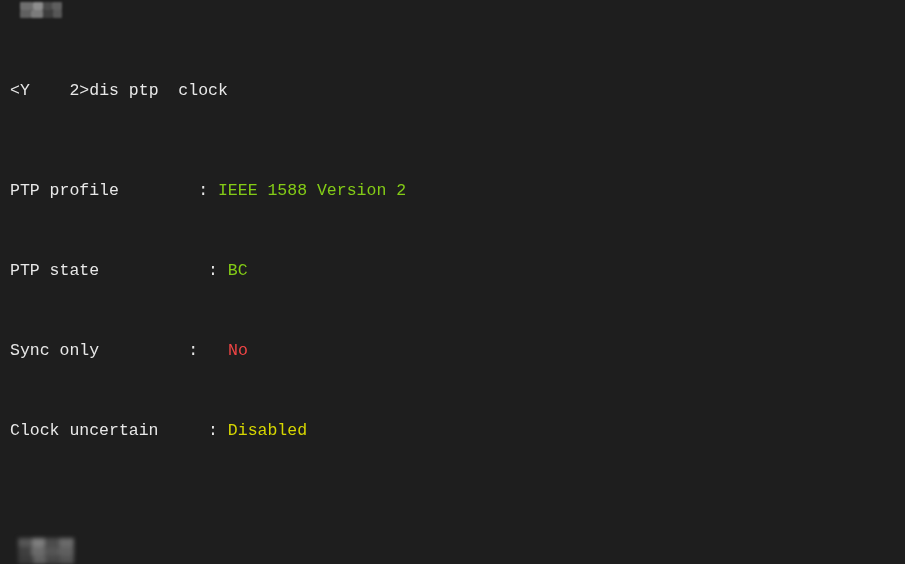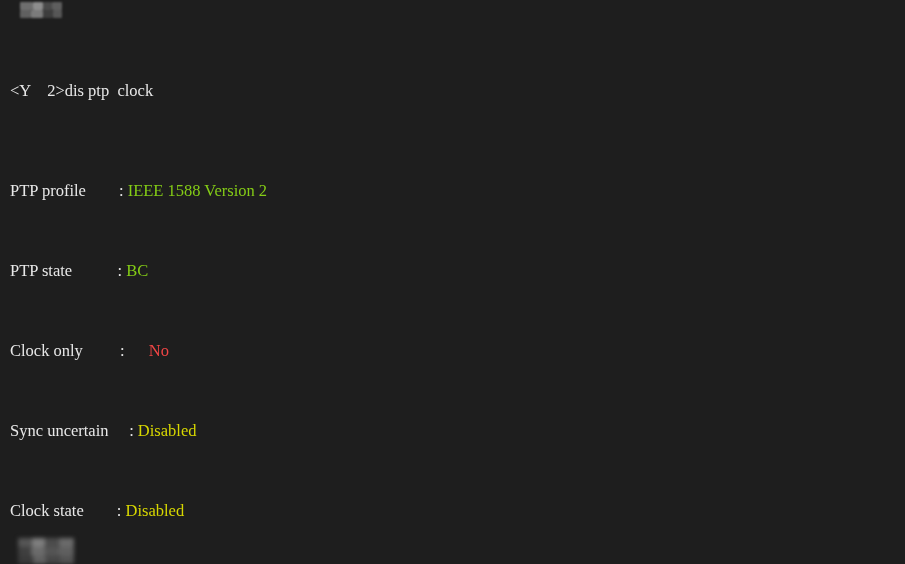--- a/index.html
+++ b/index.html
@@ -6,21 +6,21 @@
     margin: 0;
     padding: 0;
     background: #1e1e1e;
   }
   #terminal {
     position: relative;
     width: 905px;
     height: 564px;
     background: #1e1e1e;
     overflow: hidden;
-    font-family: Liberation Serif, serif;
+    font-family: Liberation Mono, monospace;
     font-size: 16.5px;
     line-height: 20px;
     color: #e8e8e8;
     -webkit-font-smoothing: antialiased;
   }
   .screen {
     position: absolute;
     left: 10px;
     top: 1px;
     white-space: pre;
@@ -65,25 +65,24 @@
   <div class="screen">
 
     
     <div class="line"><span>&lt;</span><span>Y</span><span>    </span><span>2</span><span>&gt;</span><span>dis ptp  clock</span></div>
 
     
     <div class="line"><span>PTP profile        </span><span>: </span><span class="c-default">IEEE 1588 Version 2</span></div>
 
     <div class="line"><span>PTP state           </span><span>: </span><span class="c-default">BC</span></div>
 
-    <div class="line"><span>Clock only         </span><span>: </span><span class="c-red">No</span></div>
+    <div class="line"><span>Sync only         </span><span>: </span><span class="c-red">No</span></div>
 
-    <div class="line"><span>Sync uncertain     </span><span>: </span><span class="c-yellow">Disabled</span></div>
+    <div class="line"><span>Clock uncertain     </span><span>: </span><span class="c-yellow">Disabled</span></div>
 
-    <div class="line"><span>Clock state        </span><span>: </span><span class="c-yellow">Disabled</span></div>
 
     
 
     
 
     
 
     
 
     

